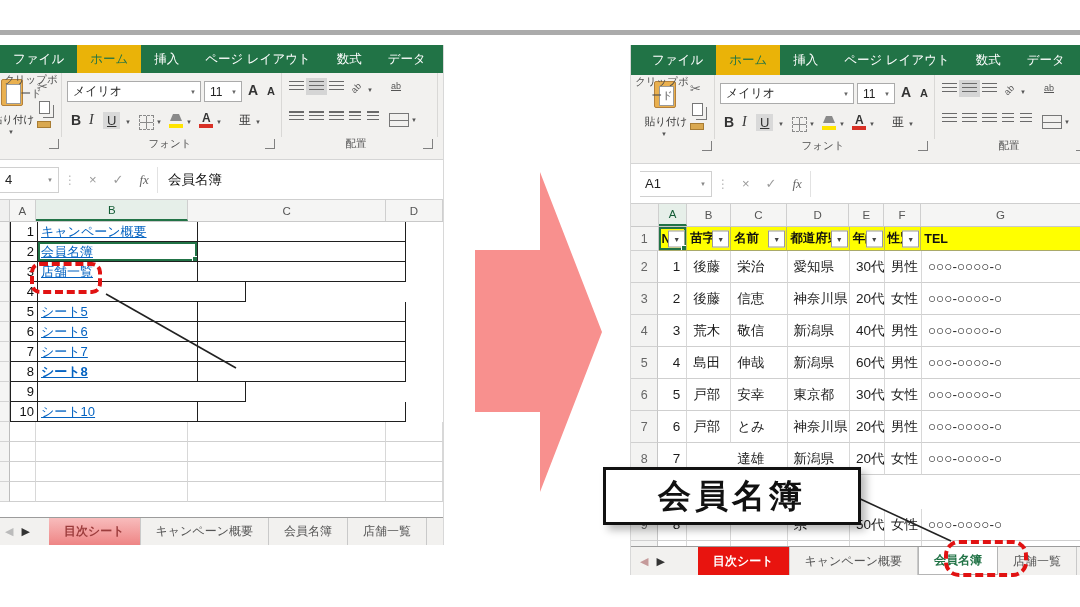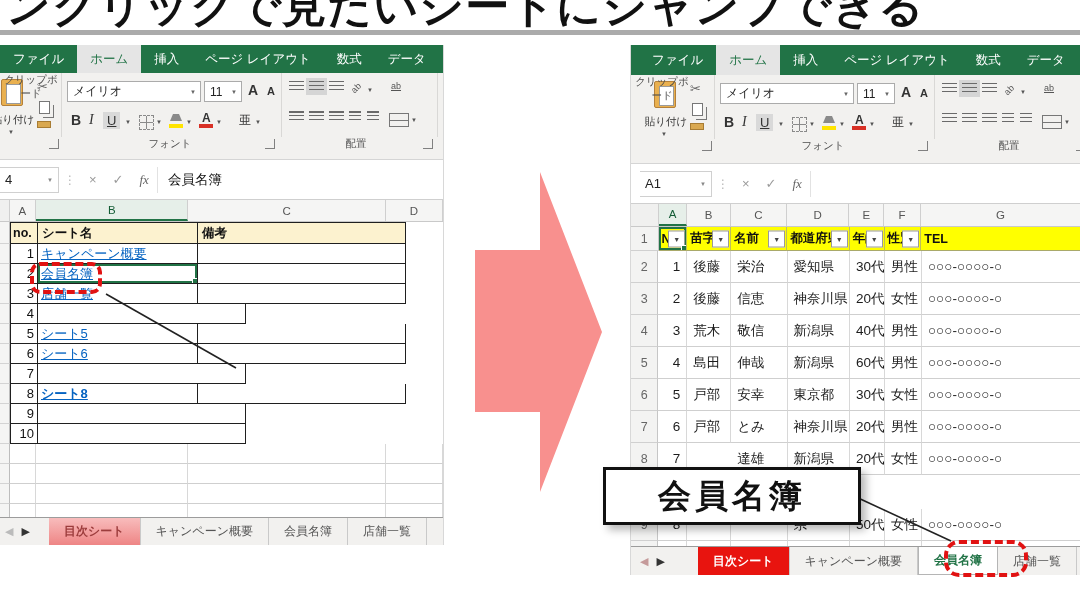--- a/index.html
+++ b/index.html
@@ -11,21 +11,21 @@
              margin:-16px 0 0 6px;letter-spacing:1px;}
   .gray-bar{position:absolute;left:0;top:30px;width:1080px;height:5px;background:#ababab;}
   
   .win{position:absolute;background:#fff;overflow:hidden;}
   .win.left{left:0;top:45px;width:443px;height:500px;border-right:1px solid #d8d8d8;}
   .win.right{left:630px;top:45px;width:450px;height:530px;border-left:1px solid #d8d8d8;}
   .tabbar{background:#217346;display:flex;align-items:stretch;overflow:hidden;}
   .win.left .tabbar{height:28px;}
   .win.right .tabbar{height:30px;}
   .rtab{color:#fff;font-size:12.5px;display:flex;align-items:center;padding:0 13px;white-space:nowrap;}
-  .rtab.active{background:#e5e5e5;color:#217346;}
+  .rtab.active{background:#eab308;color:#217346;}
   .ribbon{position:relative;background:#f2f1ef;border-bottom:1px solid #d5d5d5;overflow:hidden;}
   .win.left .ribbon{height:86px;}
   .win.right .ribbon{height:88px;}
   .rb{position:absolute;white-space:nowrap;color:#333;}
   .vdiv{position:absolute;width:1px;height:64px;background:#d9d8d6;top:6px;}
   .combo{position:absolute;height:21px;background:#fff;border:1px solid #ababab;font-size:12px;
          color:#222;display:flex;align-items:center;padding-left:5px;box-sizing:border-box;}
   .combo .car{margin-left:auto;font-size:6px;color:#666;padding:0 4px;}
   .grplbl{position:absolute;font-size:10.5px;color:#4d4d4d;text-align:center;}
   .dlg{position:absolute;width:9px;height:9px;border-right:1.5px solid #808080;border-bottom:1.5px solid #808080;}
@@ -102,23 +102,20 @@
   .callout.member{left:603px;top:467px;width:252px;height:52px;font-size:33px;letter-spacing:4px;border-width:3px;}
   .dashrect{position:absolute;border:4px dashed #e11212;z-index:50;}
   .dashrect.cell{left:30px;top:262px;width:72px;height:32px;border-radius:10px;}
   .dashrect.tab{left:944px;top:540px;width:76px;height:29px;border-radius:15px;}
 </style>
 </head>
 <body>
 
 <div class="page">
 
-  <div class="title-clip">
-    <div class="big-title">ンクリックで見たいシートにジャンプできる</div>
-  </div>
   <div class="gray-bar"></div>
 
   <div class="win left">
     <div class="tabbar" id="ltabs">
         <div class="rtab">ファイル</div>
         <div class="rtab active">ホーム</div>
         <div class="rtab">挿入</div>
         <div class="rtab">ページ レイアウト</div>
         <div class="rtab">数式</div>
         <div class="rtab">データ</div>
@@ -191,26 +188,20 @@
       </div>
     <div class="colhdr" id="lcols">
         <div class="ch corner" style="width: 10px;"></div>
         <div class="ch" style="width: 28px;">A</div>
         <div class="ch selcol" style="width: 160px;">B</div>
         <div class="ch" style="width: 208px;">C</div>
         <div class="ch" style="width: 60px;">D</div>
       </div>
     <div class="grid" id="lgrid">
         <div class="grow">
-          <div class="cell sliver" style="width: 10px; height: 22px;"></div>
-          <div class="cell dark tan" style="width: 28px; height: 22px; border-top: 1px solid rgb(31, 31, 31); border-left: 1px solid rgb(31, 31, 31); padding-left: 2px;">no.</div>
-          <div class="cell dark tan" style="width: 160px; height: 22px; border-top: 1px solid rgb(31, 31, 31); border-left: none; padding-left: 4px;">シート名</div>
-          <div class="cell dark tan" style="width: 208px; height: 22px; border-top: 1px solid rgb(31, 31, 31); border-left: none; padding-left: 4px;">備考</div>
-        </div>
-        <div class="grow">
           <div class="cell sliver" style="width: 10px; height: 20px;"></div>
           <div class="cell dark noval" style="width: 28px; height: 20px; border-left: 1px solid rgb(31, 31, 31);">1</div>
           <div class="cell dark link" style="width: 160px; height: 20px;">キャンペーン概要</div>
           <div class="cell dark" style="width: 208px; height: 20px;"></div>
         </div>
         <div class="grow">
           <div class="cell sliver" style="width: 10px; height: 20px;"></div>
           <div class="cell dark noval" style="width: 28px; height: 20px; border-left: 1px solid rgb(31, 31, 31);">2</div>
           <div class="cell dark link sel" style="width: 160px; height: 20px;">会員名簿</div>
           <div class="cell dark" style="width: 208px; height: 20px;"></div>
@@ -234,36 +225,38 @@
         </div>
         <div class="grow">
           <div class="cell sliver" style="width: 10px; height: 20px;"></div>
           <div class="cell dark noval" style="width: 28px; height: 20px; border-left: 1px solid rgb(31, 31, 31);">6</div>
           <div class="cell dark link" style="width: 160px; height: 20px;">シート6</div>
           <div class="cell dark" style="width: 208px; height: 20px;"></div>
         </div>
         <div class="grow">
           <div class="cell sliver" style="width: 10px; height: 20px;"></div>
           <div class="cell dark noval" style="width: 28px; height: 20px; border-left: 1px solid rgb(31, 31, 31);">7</div>
+          <div class="cell dark link" style="width: 160px; height: 20px;">シート7</div>
           <div class="cell dark" style="width: 208px; height: 20px;"></div>
         </div>
         <div class="grow">
           <div class="cell sliver" style="width: 10px; height: 20px;"></div>
           <div class="cell dark noval" style="width: 28px; height: 20px; border-left: 1px solid rgb(31, 31, 31);">8</div>
           <div class="cell dark link" style="width: 160px; height: 20px; font-weight: bold;">シート8</div>
           <div class="cell dark" style="width: 208px; height: 20px;"></div>
         </div>
         <div class="grow">
           <div class="cell sliver" style="width: 10px; height: 20px;"></div>
           <div class="cell dark noval" style="width: 28px; height: 20px; border-left: 1px solid rgb(31, 31, 31);">9</div>
           <div class="cell dark" style="width: 208px; height: 20px;"></div>
         </div>
         <div class="grow">
           <div class="cell sliver" style="width: 10px; height: 20px;"></div>
           <div class="cell dark noval" style="width: 28px; height: 20px; border-left: 1px solid rgb(31, 31, 31);">10</div>
+          <div class="cell dark link" style="width: 160px; height: 20px;">シート10</div>
           <div class="cell dark" style="width: 208px; height: 20px;"></div>
         </div>
         <div class="grow">
           <div class="cell sliver" style="width: 10px; height: 20px;"></div>
           <div class="cell lite" style="width: 28px; height: 20px;"></div>
           <div class="cell lite" style="width: 160px; height: 20px;"></div>
           <div class="cell lite" style="width: 208px; height: 20px;"></div>
           <div class="cell lite" style="width: 60px; height: 20px;"></div>
         </div>
         <div class="grow">

